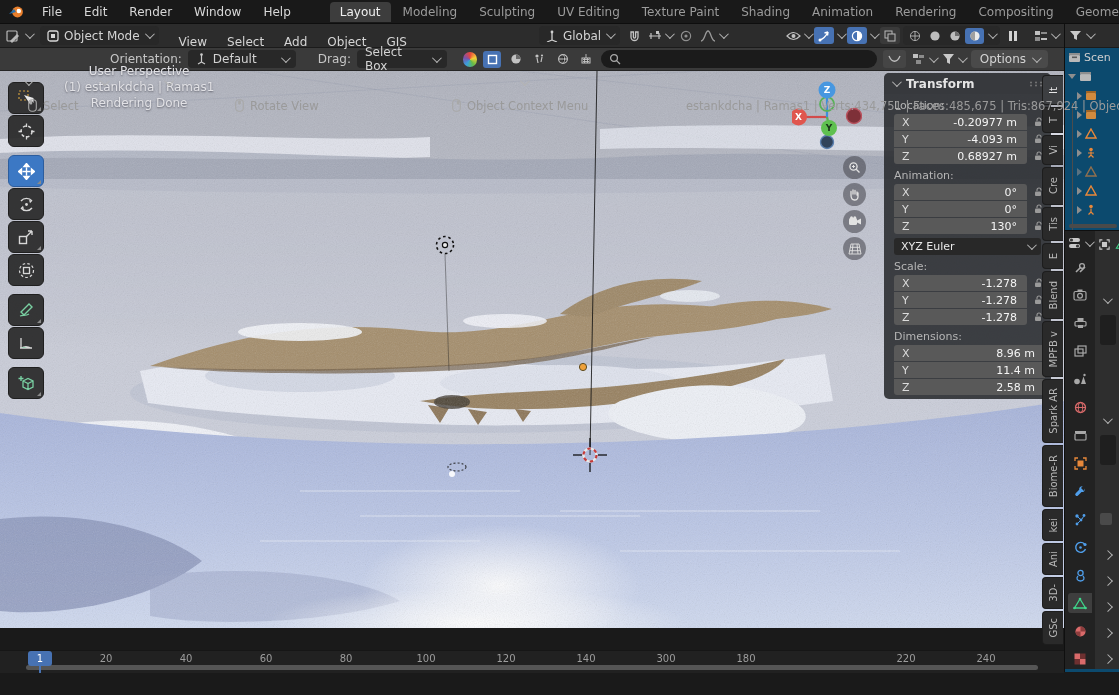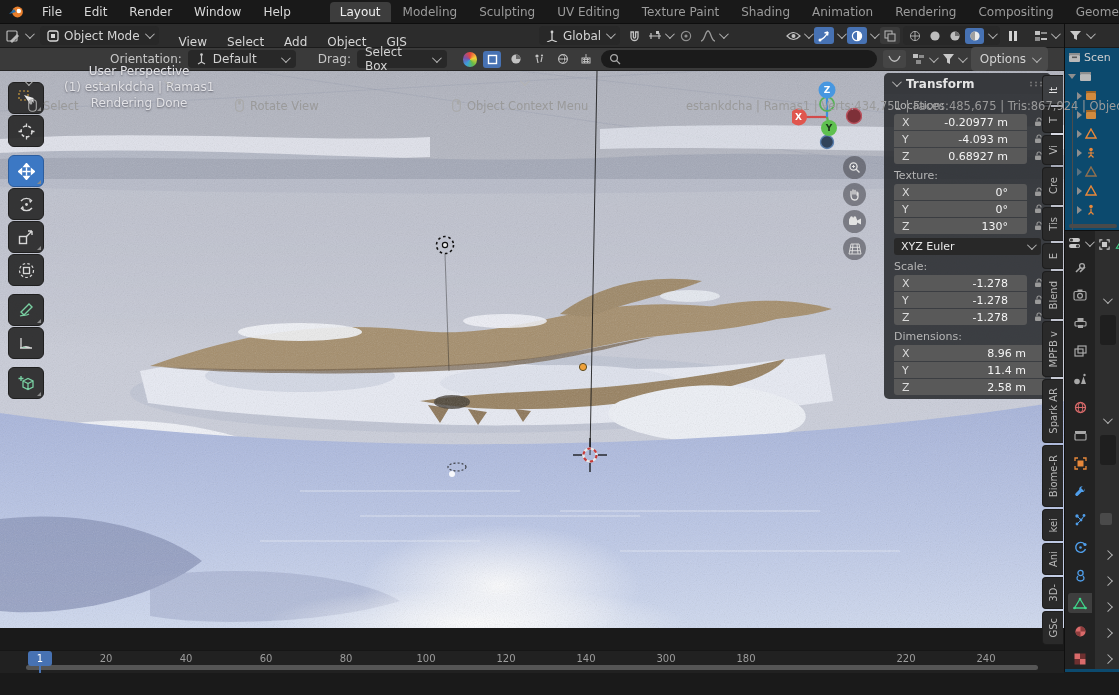--- a/index.html
+++ b/index.html
@@ -29,21 +29,21 @@
   .shade-cell{width:19px;height:16px;border-radius:3px;display:flex;align-items:center;justify-content:center;}
   .shade-cell.active{background:#4772b3;}
   
   #tool-row{left:0;top:48px;width:1064px;height:23px;background:#3a3a3a;border-bottom:1px solid #262626;
             display:flex;align-items:center;padding:0 10px;box-sizing:border-box;gap:6px;}
   .lbl{color:#c6c6c6;}
   .enum-btn{display:flex;align-items:center;gap:6px;background:#282828;border-radius:4px;height:18px;padding:0 8px;}
   .tgl{width:18px;height:17px;border-radius:3px;display:flex;align-items:center;justify-content:center;background:transparent;}
   .tgl.active{background:#4772b3;}
   .search-pill{display:flex;align-items:center;background:#1b1b1b;border-radius:9px;height:18px;width:268px;padding:0 8px;gap:6px;}
-  .opt-btn{display:flex;align-items:center;gap:6px;background:#4a4a4a;border-radius:4px;height:24px;padding:0 9px;margin-left:auto;}
+  .opt-btn{display:flex;align-items:center;gap:6px;background:#4a4a4a;border-radius:4px;height:18px;padding:0 9px;margin-left:auto;}
   
   #viewport{left:0;top:71px;width:1064px;height:557px;overflow:hidden;background:#b6b9c4;}
   #vp-text{left:64px;top:63px;line-height:16px;color:#e2e2e6;font-size:12px;text-shadow:0 1px 2px rgba(30,30,40,.55);text-align:center;}
   
   .tool-col{left:8px;top:82px;display:flex;flex-direction:column;gap:1px;width:36px;}
   .tool-btn{width:36px;height:32px;background:rgba(40,40,40,.92);border:1px solid #1f1f1f;border-radius:6px;
             display:flex;align-items:center;justify-content:center;box-sizing:border-box;position:relative;}
   .tool-btn.active{background:#3c78c4;border-color:#2c5d9e;}
   .tool-btn .corner{position:absolute;right:2px;bottom:2px;width:0;height:0;border-left:4px solid transparent;border-bottom:4px solid #8a8a8a;}
   .tool-gap{height:6px;}
@@ -51,21 +51,21 @@
   .nav-btn{position:absolute;width:23px;height:23px;border-radius:50%;background:rgba(66,66,72,.55);
            display:flex;align-items:center;justify-content:center;}
   
   #npanel{left:884px;top:73px;width:167px;background:rgba(40,42,46,.88);border-radius:5px;padding-bottom:4px;}
   .np-header{display:flex;align-items:center;gap:7px;height:21px;padding:0 8px;background:rgba(55,57,60,.6);border-radius:5px 5px 0 0;color:#e4e4e4;}
   .np-sec{color:#b5b5b5;font-size:11px;padding:5px 10px 2px;}
   .np-rows{margin:0 0 0 10px;display:flex;flex-direction:column;gap:1px;}
   .np-line{display:flex;align-items:center;gap:4px;padding-right:6px;}
   .frow{display:flex;align-items:center;height:16px;background:#595959;flex:1;font-size:11px;}
   .frow .ax{width:22px;padding-left:8px;color:#dcdcdc;}
-  .frow .val{flex:1;text-align:right;padding-right:19px;color:#f4f4f4;}
+  .frow .val{flex:1;text-align:right;padding-right:10px;color:#f4f4f4;}
   .np-line:first-child .frow{border-radius:3px 3px 0 0;}
   .np-line:last-child .frow{border-radius:0 0 3px 3px;}
   .lockcol{width:14px;display:flex;justify-content:center;}
   .euler{display:flex;align-items:center;height:17px;background:#282828;border-radius:3px;margin:4px 10px 0;padding:0 7px;gap:6px;font-size:11px;color:#e8e8e8;}
   .euler .sp{flex:1;}
   .subpanel{display:flex;align-items:center;gap:7px;height:20px;margin:7px 5px 2px;background:#333436;border-radius:4px;padding:0 7px;color:#dedede;}
   .grip{margin-left:auto;opacity:.75;}
   
   #tabcol{left:1042px;top:75px;width:22px;display:flex;flex-direction:column;gap:2px;}
   .vtab{width:21px;background:#2a2a2a;border:1px solid #1d1d1d;border-right:none;border-radius:4px 0 0 4px;
@@ -580,21 +580,21 @@
           </div>
         <span class="lockcol">
             <svg width="9" height="10" viewBox="0 0 9 10">
               <path d="M3 4 V3 a2 2 0 0 1 4 0 V3.6" fill="none" stroke="#9a9a9a" stroke-width="1.1"></path>
               <rect x="1" y="4.4" width="6" height="4.6" rx="1" fill="#9a9a9a"></rect>
             </svg>
           </span>
         </div>
     </div>
 
-    <div class="np-sec">Texture:</div>
+    <div class="np-sec">Animation:</div>
     <div class="np-rows">
       <div class="np-line">
           <div class="frow">
             <span class="ax">X</span>
             <span class="val">0°</span>
           </div>
         <span class="lockcol">
             <svg width="9" height="10" viewBox="0 0 9 10">
               <path d="M3 4 V3 a2 2 0 0 1 4 0 V3.6" fill="none" stroke="#9a9a9a" stroke-width="1.1"></path>
               <rect x="1" y="4.4" width="6" height="4.6" rx="1" fill="#9a9a9a"></rect>

